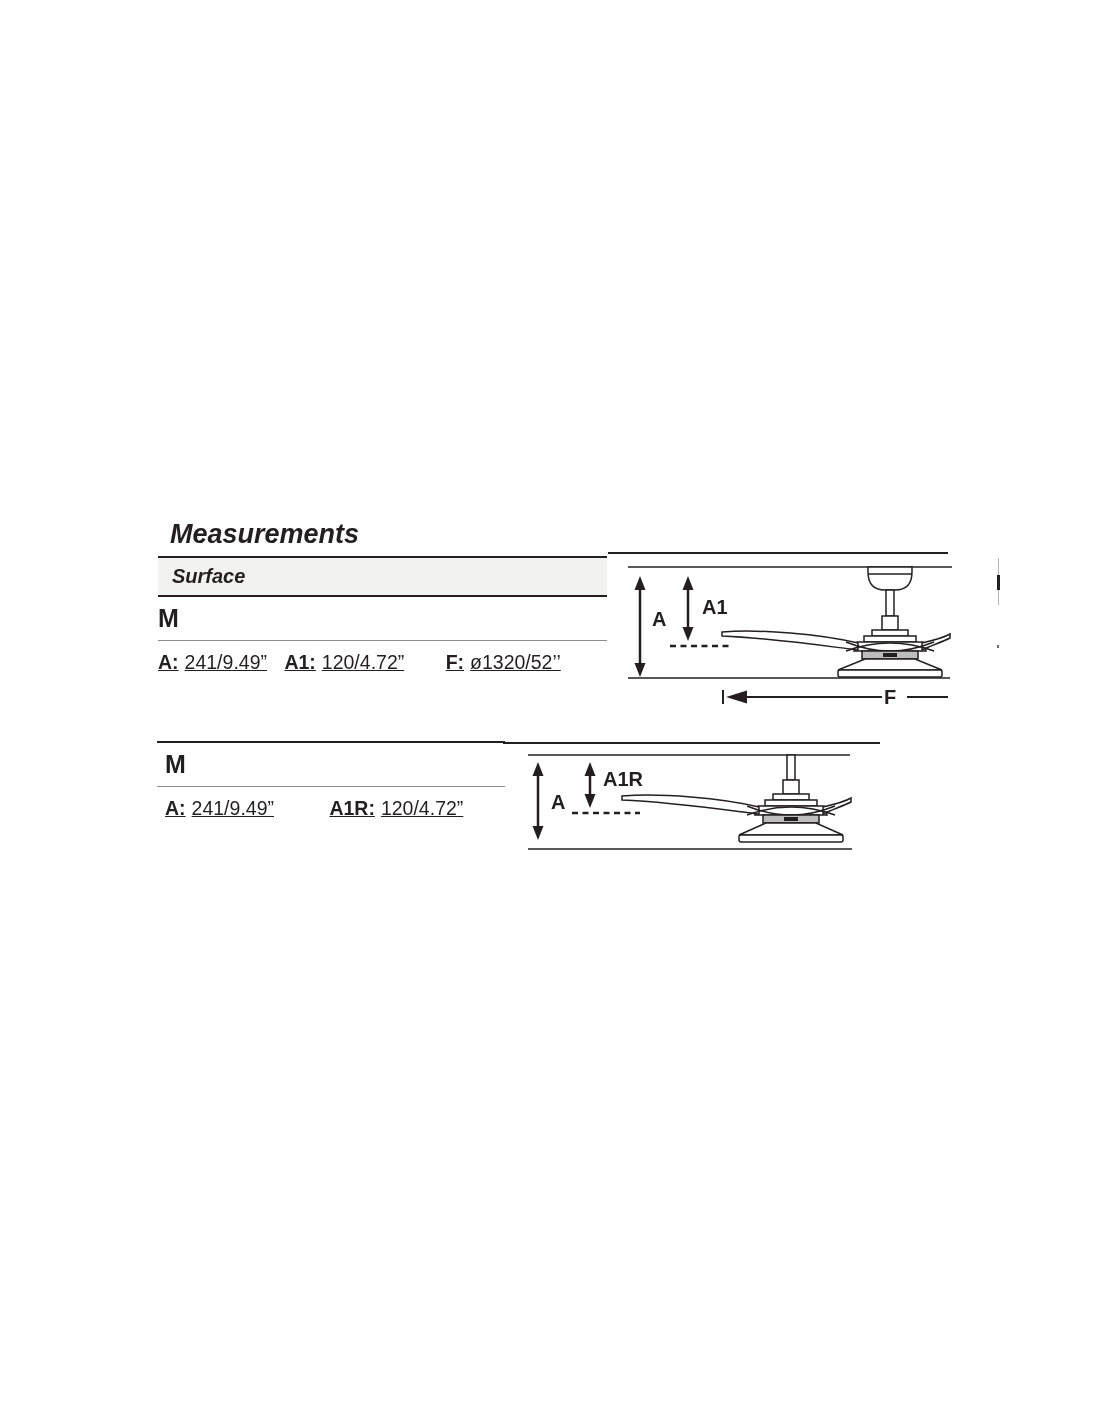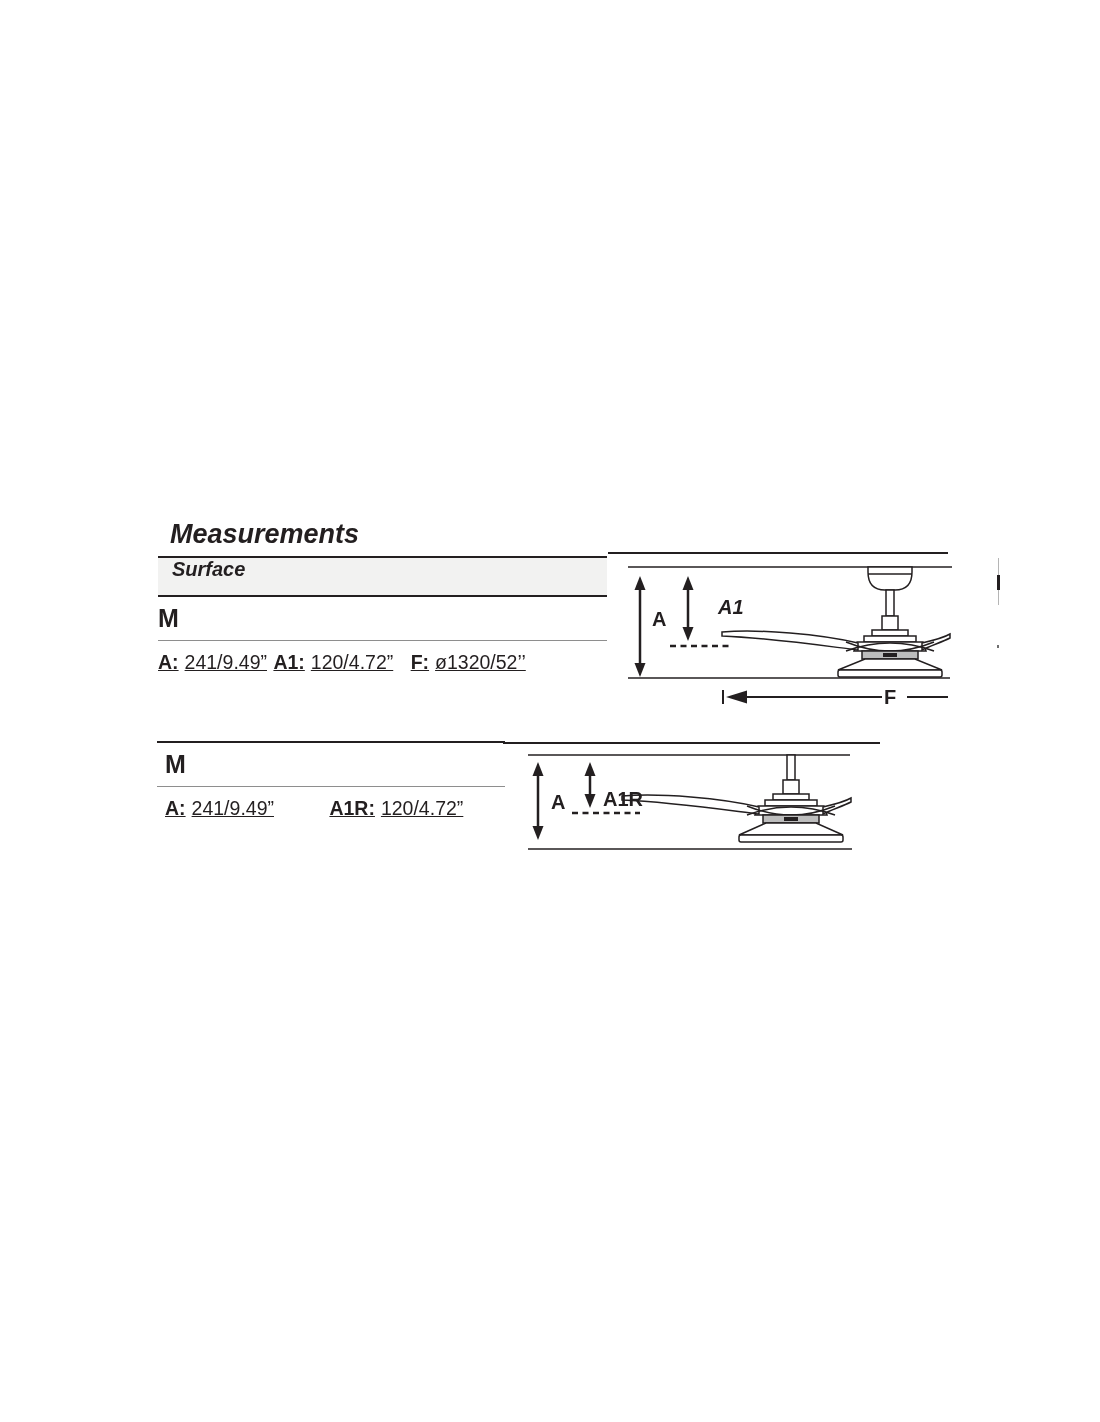--- a/index.html
+++ b/index.html
@@ -19,21 +19,21 @@
   .abs{position:absolute;}
   .title{
     font-size:27px;font-weight:bold;font-style:italic;
     letter-spacing:0px;margin:4px;
   }
   
   .spec-table{border-top:2px solid var(--ink);}
   .spec-band{
     background:var(--band-bg);
     border-bottom:2px solid var(--ink);
-    height:37px;display:flex;
+    height:37px;display:flex;align-items:center;
     font-size:20px;font-weight:bold;font-style:italic;
   }
   .spec-model{
     height:43px;border-bottom:1px solid var(--rule-gray);
     font-size:25px;font-weight:bold;
     display:flex;align-items:center;
   }
   .spec-dims{
     padding-top:10px;font-size:19.5px;white-space:nowrap;
   }
@@ -58,22 +58,22 @@
 
   <div class="spec-table abs" style="left:158px;top:556px;width:449px;">
     <div class="spec-band">
       <span style="padding-left:14px;">Surface</span>
     </div>
     <div class="spec-model">
       <span>M</span>
     </div>
     <div class="spec-dims">
       <span class="dim-pair"><span class="dim-label">A:</span><span>241/9.49”</span></span>
-      <span class="dim-pair" style="margin-left:1px;"><span class="dim-label">A1:</span><span>120/4.72”</span></span>
-      <span class="dim-pair" style="margin-left:12px;"><span class="dim-label">F:</span><span>ø1320/52’’</span></span>
+      <span class="dim-pair" style="margin-left:12px;"><span class="dim-label">A1:</span><span>120/4.72”</span></span>
+      <span class="dim-pair" style="margin-left:36px;"><span class="dim-label">F:</span><span>ø1320/52’’</span></span>
     </div>
   </div>
 
   <svg class="abs" style="left:600px;top:550px;color:var(--ink);" width="400" height="160" viewBox="0 0 400 160">
 
     <line class="stroke" x1="8" y1="3" x2="348" y2="3" stroke-width="2"></line>
     <line class="stroke" x1="28" y1="17" x2="352" y2="17" stroke-width="1.6"></line>
     <line class="stroke" x1="28" y1="128" x2="350" y2="128" stroke-width="1.6"></line>
 
     <g stroke-width="1.5">
@@ -109,21 +109,21 @@
       <line class="stroke" x1="70" y1="96" x2="133" y2="96" stroke-width="2.4" stroke-dasharray="6,4.5"></line>
 
       <line class="stroke" x1="123" y1="140" x2="123" y2="154" stroke-width="2"></line>
       <polygon class="fill" points="126,147 147,140.5 147,153.5"></polygon>
       <line class="stroke" x1="146" y1="147" x2="282" y2="147" stroke-width="2.2"></line>
       <line class="stroke" x1="307" y1="147" x2="348" y2="147" stroke-width="2.2"></line>
     </g>
   </svg>
 
   <span class="diag-label abs" style="left:652px;top:609px;">A</span>
-  <span class="diag-label abs" style="left:718px;top:597px;font-style:italic;">A1</span>
+  <span class="diag-label abs" style="left:702px;top:597px;">A1</span>
   <span class="diag-label abs" style="left:884px;top:687px;">F</span>
 
   <div class="abs" style="left:998px;top:558px;width:1px;height:47px;background:#b5b5b5;"></div>
   <div class="abs" style="left:997px;top:575px;width:3px;height:15px;background:var(--ink);"></div>
   <div class="abs" style="left:997px;top:645px;width:2px;height:3px;background:#6f6f6f;"></div>
 
   <div class="spec-table abs" style="left:157px;top:741px;width:348px;">
     <div class="spec-model" style="padding-left:8px;">
       <span>M</span>
     </div>
@@ -160,15 +160,15 @@
       <polygon class="fill" points="43,24 37.5,38 48.5,38"></polygon>
       <polygon class="fill" points="43,102 37.5,88 48.5,88"></polygon>
       <line class="stroke" x1="95" y1="35" x2="95" y2="59" stroke-width="2.5"></line>
       <polygon class="fill" points="95,24 89.5,38 100.5,38"></polygon>
       <polygon class="fill" points="95,70 89.5,56 100.5,56"></polygon>
       <line class="stroke" x1="77" y1="75" x2="145" y2="75" stroke-width="2.4" stroke-dasharray="6,4.5"></line>
     </g>
   </svg>
 
   <span class="diag-label abs" style="left:551px;top:792px;">A</span>
-  <span class="diag-label abs" style="left:603px;top:769px;margin-top:20px;">A1R</span>
+  <span class="diag-label abs" style="left:603px;top:769px;">A1R</span>
 
 </div>
 
 </body></html>

